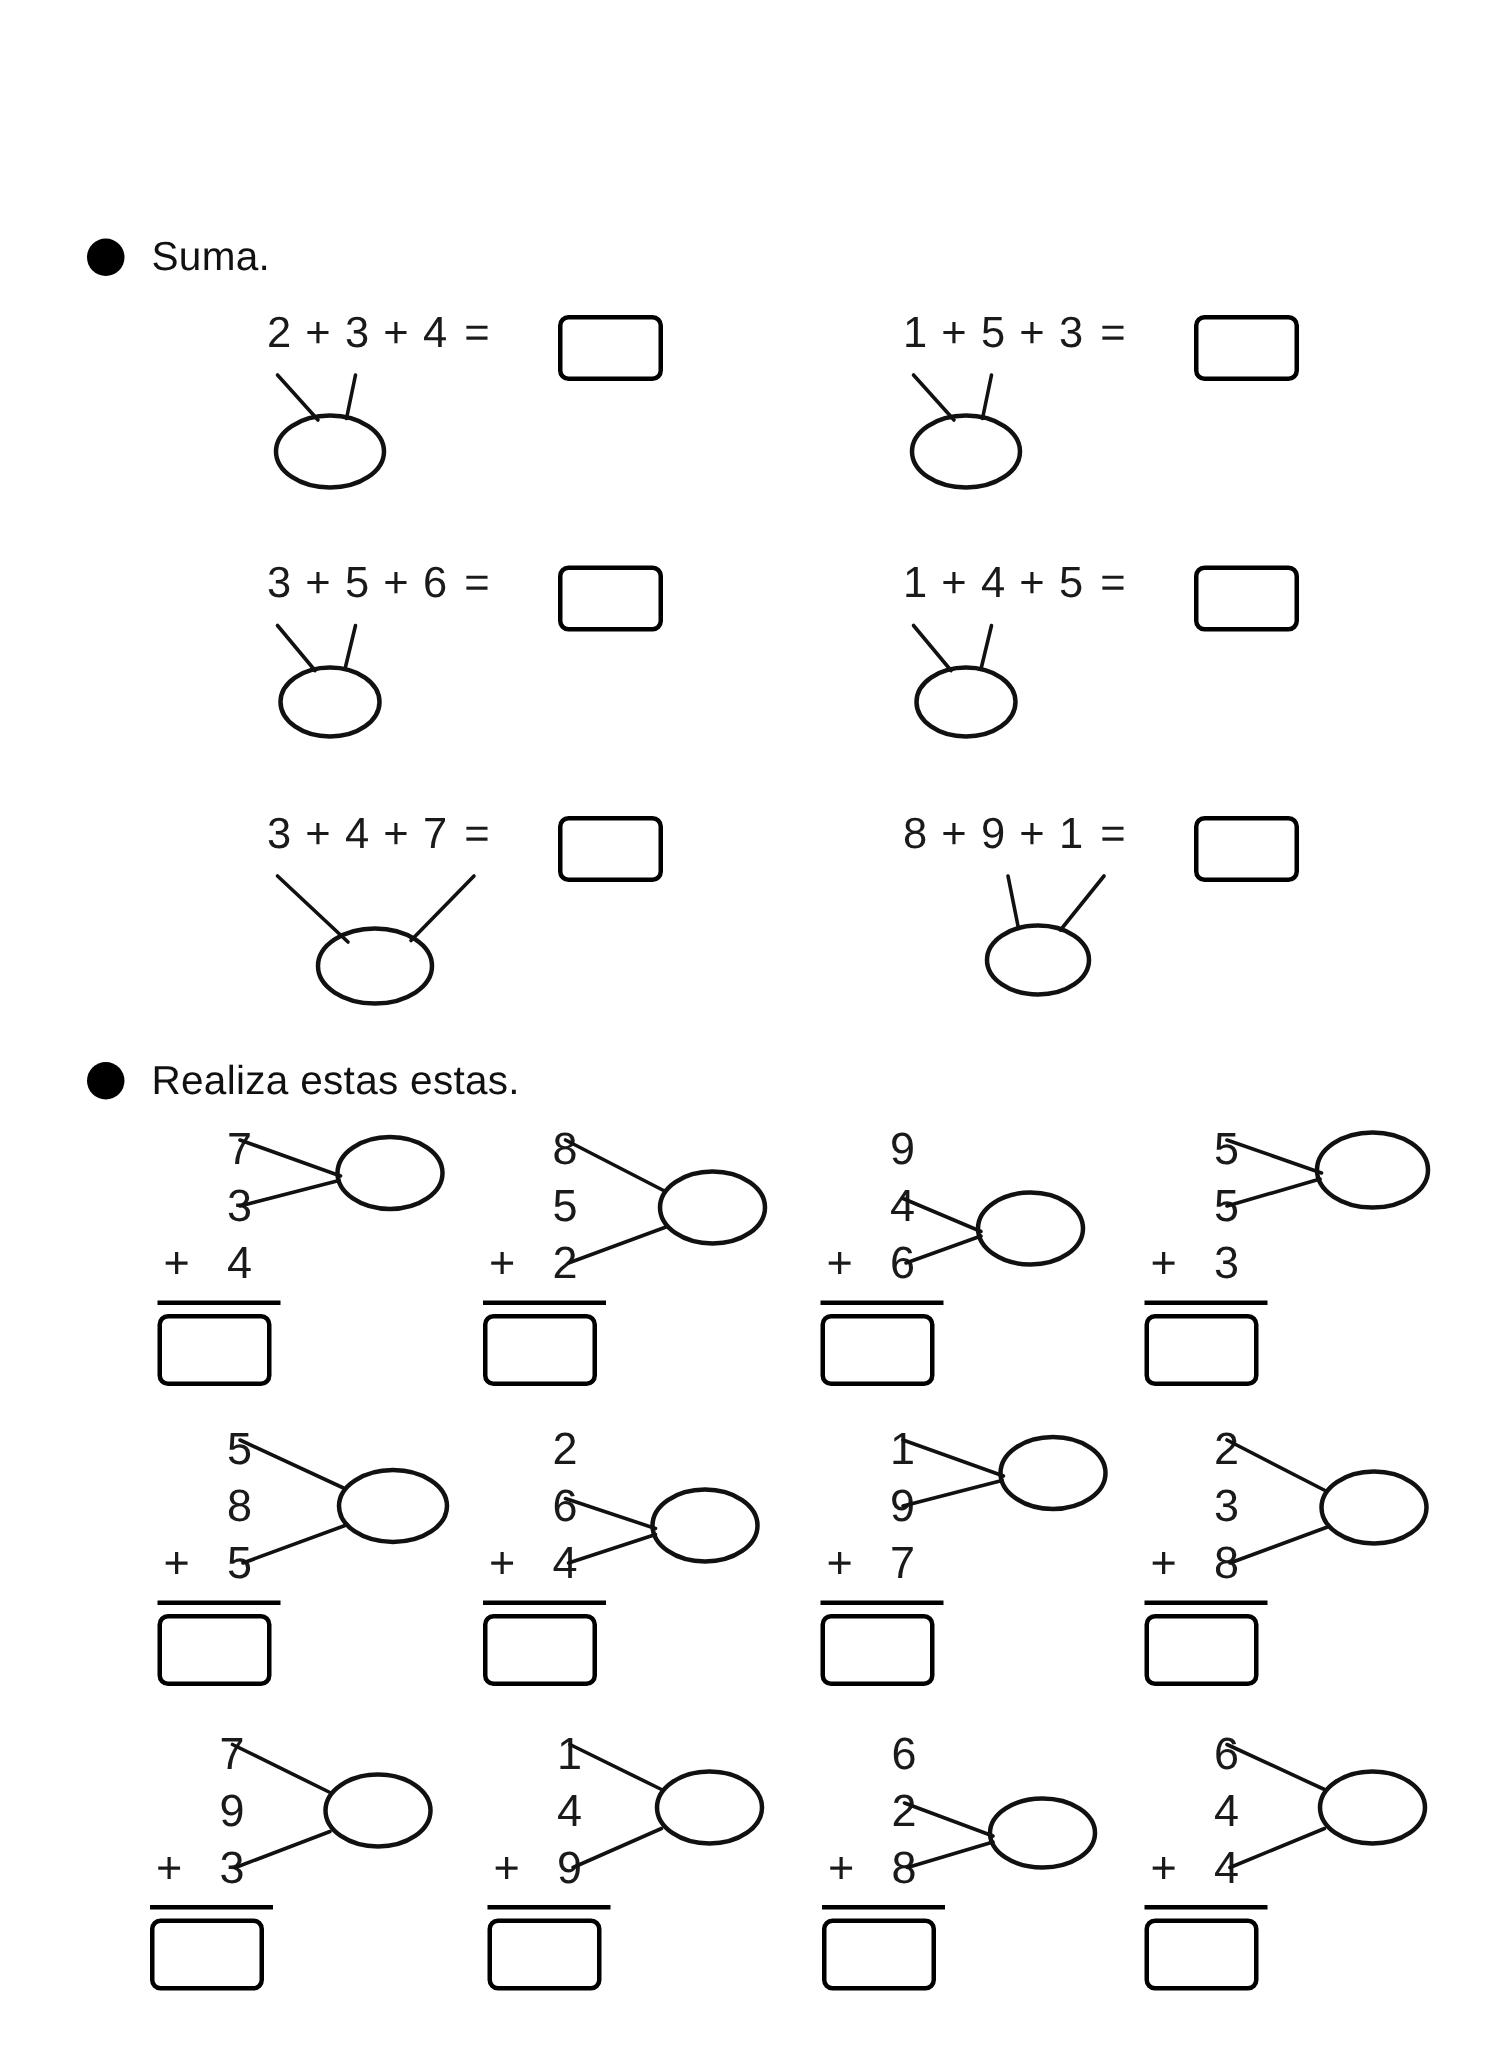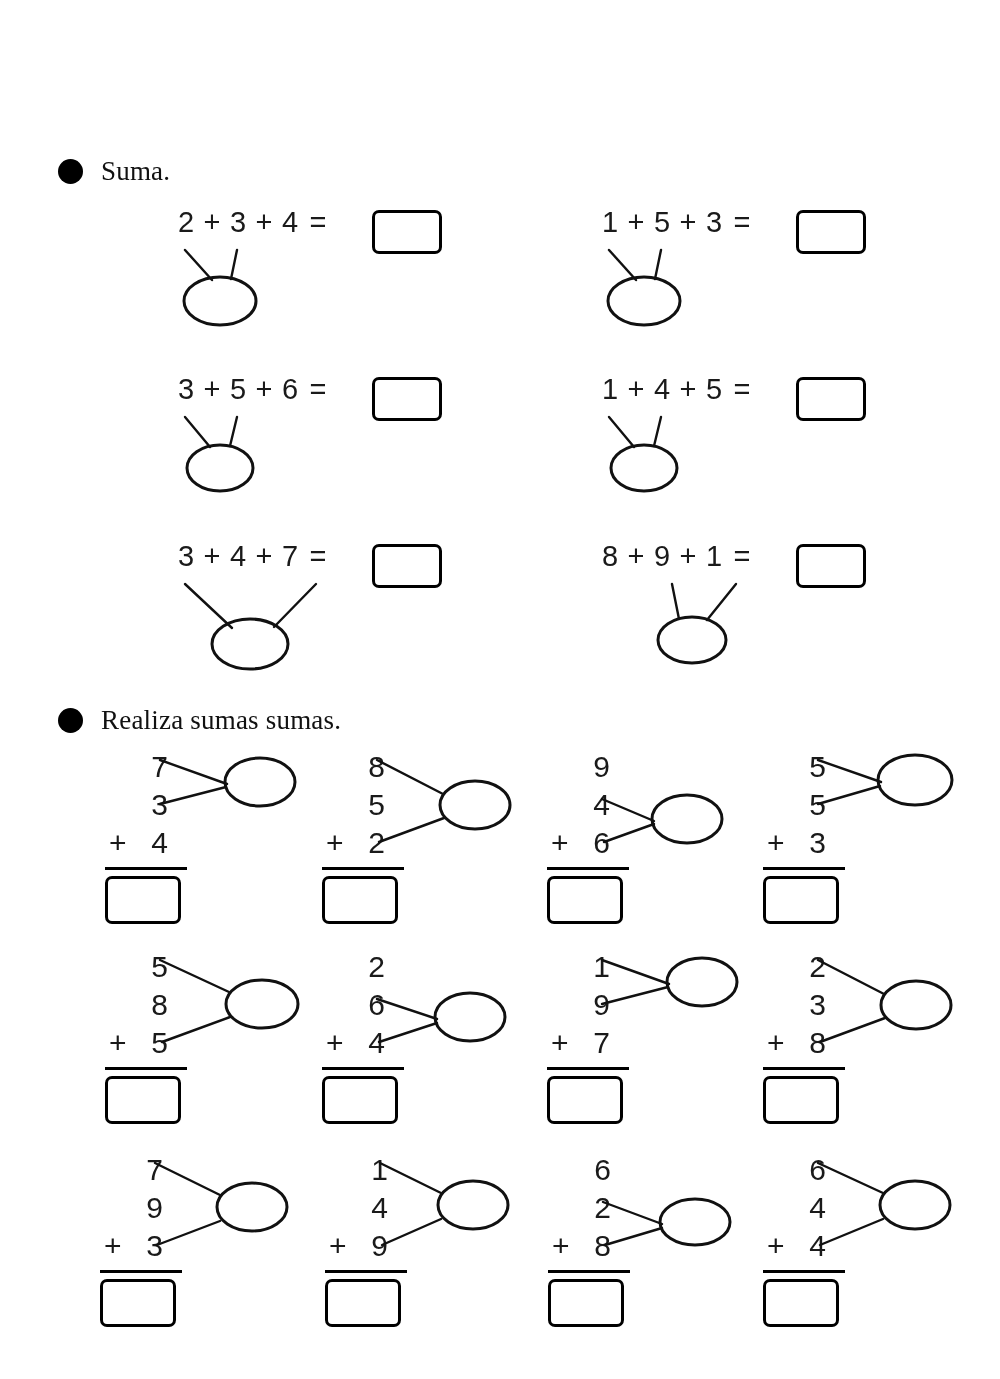--- a/index.html
+++ b/index.html
@@ -29,21 +29,20 @@
     border-radius: 50%;
     background: #000000;
     flex: 0 0 auto;
   }
   .section-title {
     font-size: 27px;
     font-weight: 500;
     letter-spacing: .2px;
     color: #111111;
     white-space: nowrap;
-    font-family: Liberation Serif, serif;
   }
 
   
   .h-problem {
     position: absolute;
   }
   .h-row {
     display: flex;
     align-items: baseline;
     font-size: 29px;
@@ -245,21 +244,21 @@
   <svg class="h-svg" width="220" height="150" viewBox="0 0 220 150">
     <ellipse class="ellipse-stroke" cx="92" cy="100" rx="34" ry="23"></ellipse>
     <line class="connector" x1="72" y1="44" x2="79" y2="79"></line>
     <line class="connector" x1="136" y1="44" x2="107" y2="80"></line>
   </svg>
   <div class="ansbox h-ansbox" style="left:196px; top:4px;"></div>
 </div>
 
 <div class="section-head" style="left:58px; top:705px;">
   <div class="bullet"></div>
-  <div class="section-title">Realiza sumas sumas.</div>
+  <div class="section-title">Realiza estas estas.</div>
 </div>
 
 <div class="v-problem" style="left:105px; top:752px;">
   <span class="v-digit" style="left:35px; top:0px;">7</span>
   <span class="v-digit" style="left:35px; top:38px;">3</span>
   <span class="v-plus" style="left:4px; top:76px;">+</span>
   <span class="v-digit" style="left:35px; top:76px;">4</span>
   <div class="v-rule" style="left:0px; top:115px; width:82px;"></div>
   <div class="ansbox v-ansbox" style="left:0px; top:124px;"></div>
   <svg class="v-svg" width="215" height="185" viewBox="0 0 215 185">

